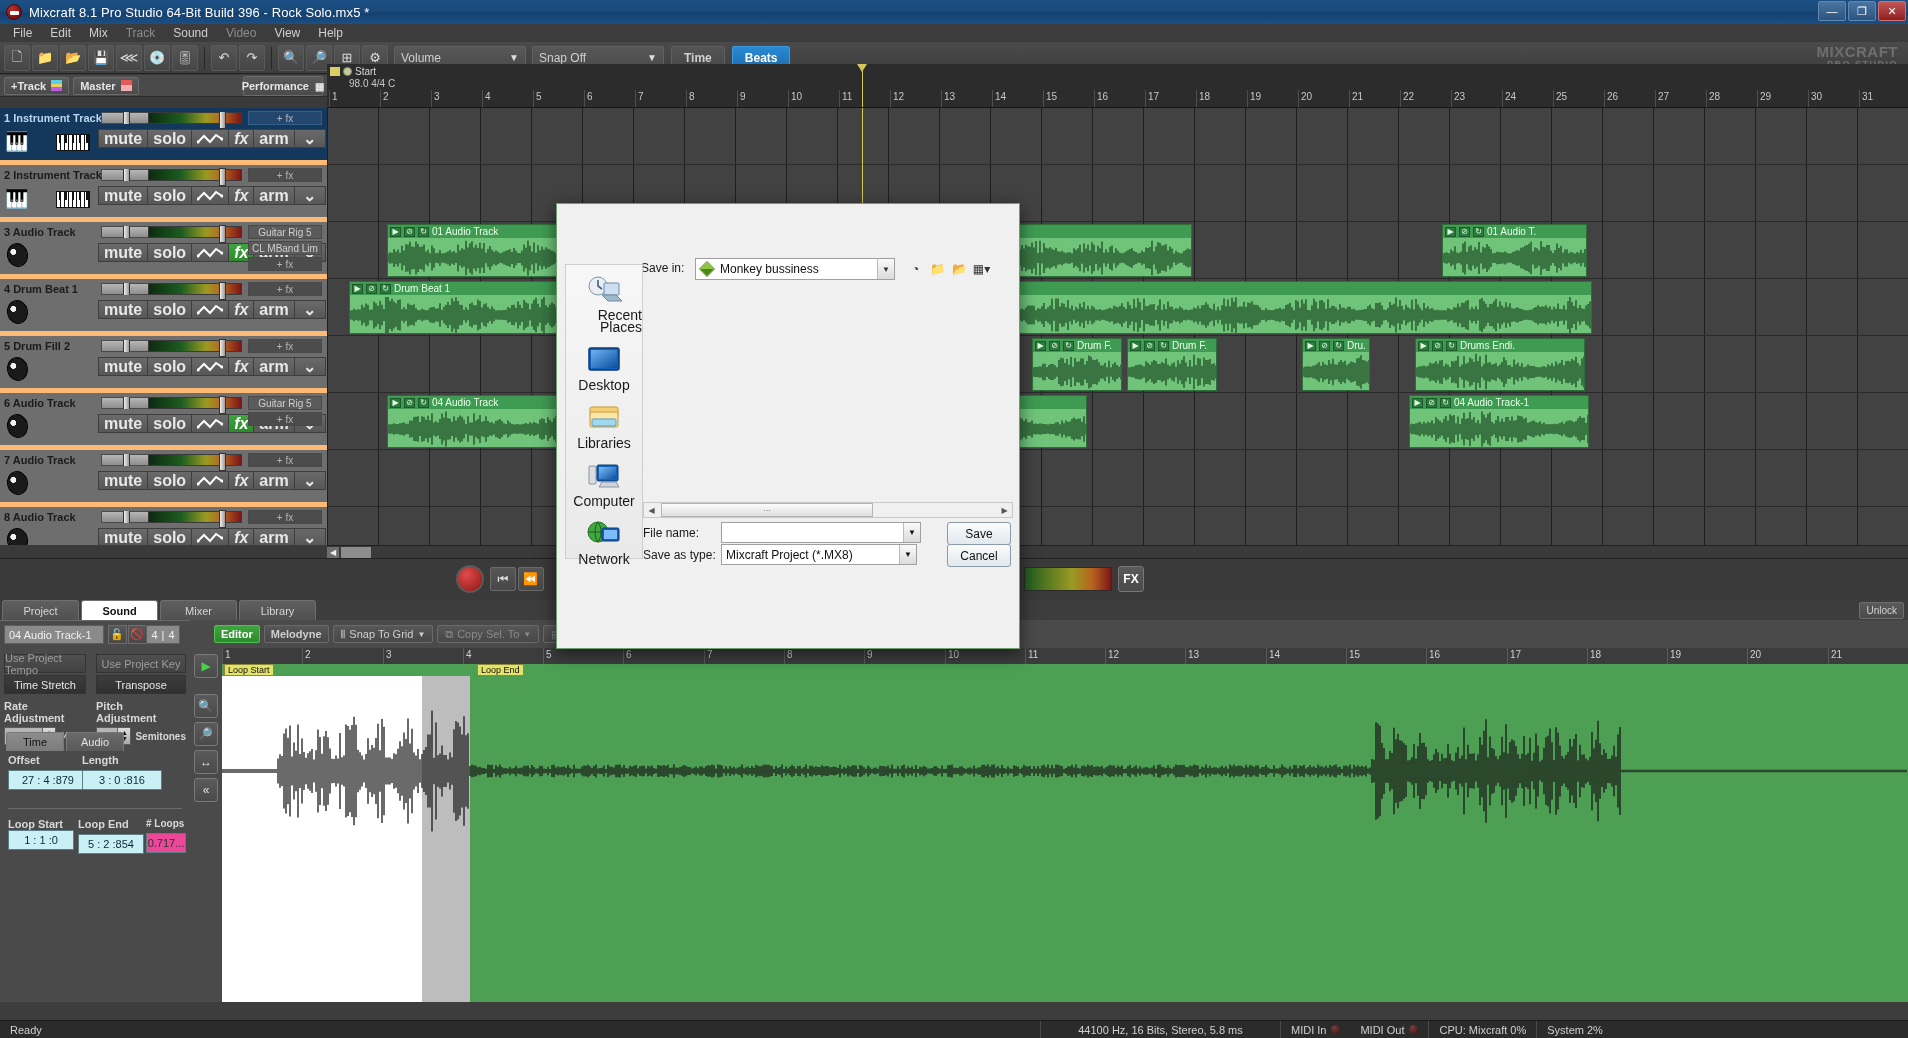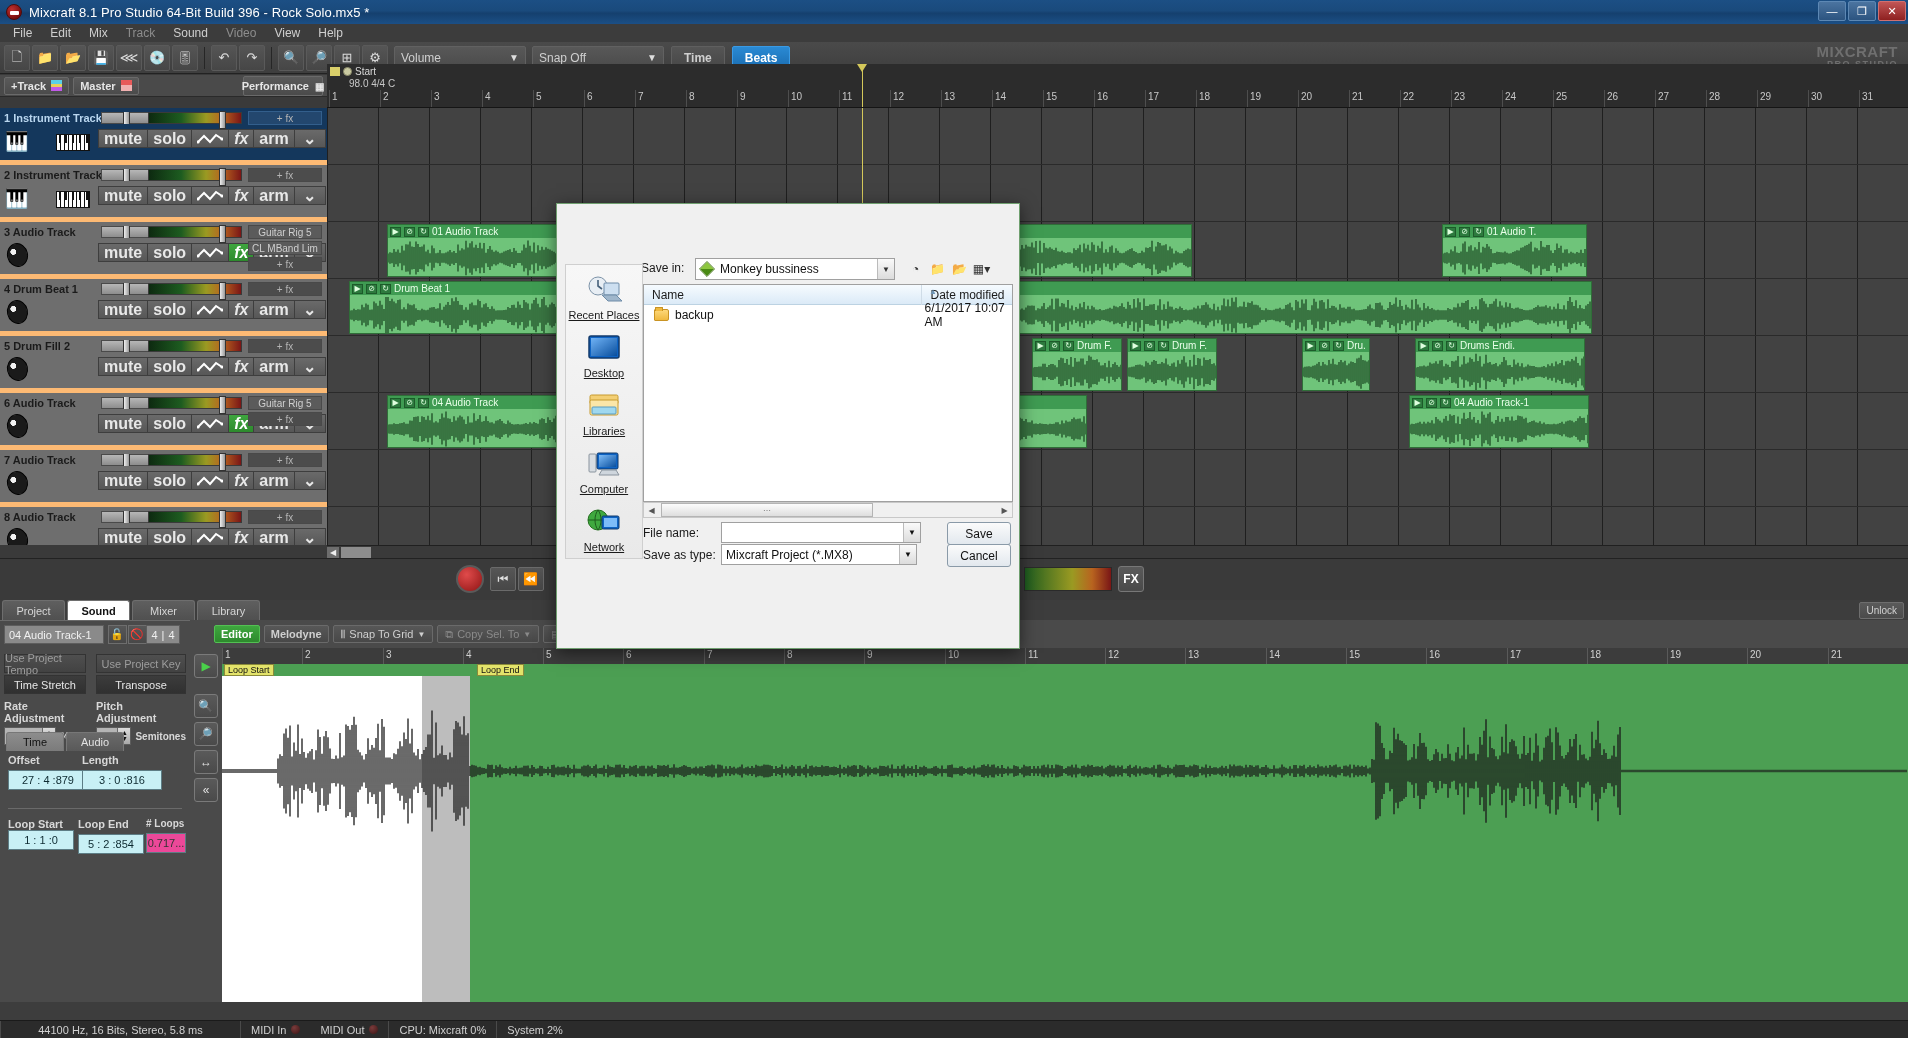--- a/index.html
+++ b/index.html
@@ -238,21 +238,21 @@
     background: linear-gradient(180deg,#5a5a5a,#4a4a4a); border: 1px solid #777; border-radius: 3px;
     color: #fff; font-size: 12px; font-weight: bold; display:flex; align-items:center; justify-content:center;
   }
 
   
   .botpanel {
     position: absolute; top: 600px; left: 0; width: 1908px; height: 420px; background: #3d3d3d;
   }
   .ptabs { position: absolute; top: 0; left: 0; height: 20px; display: flex; padding-left: 2px; }
   .ptab {
-    width: 63px; height: 20px; background: linear-gradient(180deg,#5f5f5f,#505050);
+    width: 77px; height: 20px; background: linear-gradient(180deg,#5f5f5f,#505050);
     border: 1px solid #6e6e6e; border-bottom: none; border-radius: 3px 3px 0 0;
     color: #d5d5d5; font-size: 11px; display:flex; align-items:center; justify-content:center;
     margin-right: 2px;
   }
   .ptab.active { background: #fff; color: #111; font-weight: bold; }
   .unlock {
     position:absolute; right: 4px; top: 2px; height: 17px; padding: 0 6px;
     background: linear-gradient(180deg,#5a5a5a,#4b4b4b); border:1px solid #6e6e6e;
     color:#d0d0d0; font-size:10px; display:flex; align-items:center; border-radius:2px;
   }
@@ -388,21 +388,21 @@
     width: 21px; height: 21px; border:1px solid transparent; border-radius:2px;
     display:flex; align-items:center; justify-content:center; font-size:12px; color:#333;
   }
   .places {
     position:absolute; left: 8px; top: 36px; width: 78px; height: 295px;
     background: linear-gradient(180deg,#f7f7f7,#e9e9e9); border:1px solid #cfcfcf;
     display:flex; flex-direction:column; align-items:center; padding-top: 8px; gap: 4px;
   }
   .place { width: 76px; display:flex; flex-direction:column; align-items:center; gap:2px; margin-bottom: 6px; }
   .place .pic { width: 38px; height: 34px; display:flex; align-items:center; justify-content:center; }
-  .place .nm { font-size: 11px; color:#1a1a1a; text-align:center; line-height: 12px; text-decoration: underline; }
+  .place .nm { font-size: 14px; color:#1a1a1a; text-align:right; line-height: 12px; }
   .filelist {
     position:absolute; left: 86px; top: 56px; width: 370px; height: 218px;
     background:#fff; border:1px solid #a0a0a0;
   }
   .fl-head {
     height: 20px; background: linear-gradient(180deg,#f6fbff,#dbeaf7); border-bottom:1px solid #bcd2e2;
     display:flex; align-items:center; font-size:12px; color:#1a1a1a;
   }
   .fl-col { padding-left: 8px; height:20px; display:flex; align-items:center; border-right:1px solid #cfdce7; }
   .fl-row { height: 20px; display:flex; align-items:center; font-size:12px; color:#111; }
@@ -1108,20 +1108,21 @@
         <div class="loopmk" style="left:2px">Loop Start</div>
         <div class="loopmk" style="left:255px">Loop End</div>
         <svg id="edwave" width="1686" height="190" style="position:absolute;left:0;top:12px">
             <path d="M0,93.1L0,96.9M2,93.1L2,96.9M4,93.1L4,96.9M6,93.1L6,96.9M8,93.1L8,96.9M10,93.1L10,96.9M12,93.1L12,96.9M14,93.1L14,96.9M16,93.1L16,96.9M18,93.1L18,96.9M20,93.1L20,96.9M22,93.1L22,96.9M24,93.1L24,96.9M26,93.1L26,96.9M28,93.1L28,96.9M30,93.1L30,96.9M32,93.1L32,96.9M34,93.1L34,96.9M36,93.1L36,96.9M38,93.1L38,96.9M40,93.1L40,96.9M42,93.1L42,96.9M44,93.1L44,96.9M46,93.1L46,96.9M48,93.1L48,96.9M50,93.1L50,96.9M52,93.1L52,96.9M54,93.1L54,96.9M56,82.51078662901715L56,107.48921337098285M58,78.24677421303082L58,111.75322578696918M60,80.06748142162408L60,109.93251857837592M62,57.59213647410267L62,132.40786352589734M64,52.4925152168157L64,137.5074847831843M66,61.852971317986984L66,128.147028682013M68,49.548227847151836L68,140.45177215284815M70,80.49616309149667L70,109.50383690850333M72,66.43183213001154L72,123.56816786998846M74,74.74992952784328L74,115.25007047215672M76,48.508124831656616L76,141.49187516834337M78,78.05516382487309L78,111.94483617512691M80,62.522124595756424L80,127.47787540424358M82,75.99390166941785L82,114.00609833058215M84,81.86726514371274L84,108.13273485628726M86,77.30407460222621L86,112.69592539777379M88,75.18063384924847L88,114.81936615075153M90,72.93473757187685L90,117.06526242812315M92,83.59599315231924L92,106.40400684768076M94,74.33741703251306L94,115.66258296748694M96,53.57628530308675L96,136.42371469691324M98,61.000652279843216L98,128.99934772015678M100,77.66116776987951L100,112.33883223012049M102,60.149284010126415L102,129.85071598987358M104,55.030661064526875L104,134.96933893547313M106,61.295401551903566L106,128.70459844809642M108,72.45665326672568L108,117.54334673327432M110,82.7567934886039L110,107.2432065113961M112,83.04822579067648L112,106.95177420932352M114,79.47143446385772L114,110.52856553614228M116,82.62109503398172L116,107.37890496601828M118,56.89728476826152L118,133.10271523173847M120,81.15615676929612L120,108.84384323070388M122,79.41526619723486L122,110.58473380276514M124,48.547980083298164L124,141.45201991670183M126,50.01374169137982L126,139.98625830862017M128,53.67936481968114L128,136.32063518031885M130,49.00031659327305L130,140.99968340672694M132,40.746527555327816L132,149.25347244467218M134,48.77471449387238L134,141.22528550612762M136,73.69793639825163L136,116.30206360174837M138,76.1763454890661L138,113.8236545109339M140,79.4313177311653L140,110.5686822688347M142,83.37891561633838L142,106.62108438366162M144,77.89137909903194L144,112.10862090096806M146,62.247962173420326L146,127.75203782657968M148,73.70966790597808L148,116.29033209402192M150,69.03410707641288L150,120.96589292358712M152,71.76737557273903L152,118.23262442726097M154,62.10082882496592L154,127.89917117503407M156,47.68933550550676L156,142.31066449449324M158,74.33417703716137L158,115.66582296283863M160,43.05079929655734L160,146.94920070344267M162,50.668639421351614L162,139.3313605786484M164,81.57570275009462L164,108.42429724990538M166,81.58079357320403L166,108.41920642679597M168,81.60351176360011L168,108.39648823639989M170,82.97036819236304L170,107.02963180763696M172,77.16045433916057L172,112.83954566083943M174,78.31375391785647L174,111.68624608214353M176,72.67231318723003L176,117.32768681276997M178,65.35430814329087L178,124.64569185670913M180,70.33059731171468L180,119.66940268828532M182,56.42915064038899L182,133.570849359611M184,63.047535261027306L184,126.9524647389727M186,42.61849368792323L186,147.38150631207677M188,67.41264005668927L188,122.58735994331073M190,52.78840394213495L190,137.21159605786505M192,76.38400645571555L192,113.61599354428445M194,79.42161932135993L194,110.57838067864007M196,72.89296488842106L196,117.10703511157894M198,83.16236792244355L198,106.83763207755645M200,77.92850885963053L200,112.07149114036947M202,74.03449082703254L202,115.96550917296746M204,70.97026646002088L204,119.02973353997912M206,58.38521153361395L206,131.61478846638605M208,58.54688797175242L208,131.45311202824757M210,34.57071621856025L210,155.42928378143975M212,81.72644749405315L212,108.27355250594685M214,46.423943237240245L214,143.57605676275975M216,79.17442538510576L216,110.82557461489424M218,77.54704638001294L218,112.45295361998706M220,69.60093682358811L220,120.39906317641189M222,79.05553052346026L222,110.94446947653974M224,78.97917175947683L224,111.02082824052317M226,83.56665162587372L226,106.43334837412628M228,76.51929617426524L228,113.48070382573476M230,81.21248420943064L230,108.78751579056936M232,53.18303381549273L232,136.81696618450727M234,44.9532709911411L234,145.0467290088589M236,46.61554179730316L236,143.38445820269683M238,50.53422042712342L238,139.46577957287658M240,58.553027014049064L240,131.44697298595094M242,40.22735844967624L242,149.77264155032375M244,59.35242812389809L244,130.6475718761019M246,57.166567099390384L246,132.8334329006096M248,89.93636724108367L248,100.06363275891633M250,88.64793381344307L250,101.35206618655693M252,89.1786233281893L252,100.8213766718107M254,89.87179998285322L254,100.12820001714678M256,91.35786501200275L256,98.64213498799725M258,90.74870113168724L258,99.25129886831276M260,91.66545031721536L260,98.33454968278464M262,92.09962491426612L262,97.90037508573388M264,92.85755208333333L264,97.14244791666667M266,88.58815157750342L266,101.41184842249658M268,88.89404685356652L268,101.10595314643348M270,88.7760095164609L270,101.2239904835391M272,92.91073709705076L272,97.08926290294924M274,89.26196416323731L274,100.73803583676269M276,90.7749067644033L276,99.2250932355967M278,88.40404020919067L278,101.59595979080933M280,91.22421017661179L280,98.77578982338821M282,92.12507716049383L282,97.87492283950617M284,92.08889424725652L284,97.91110575274348M286,92.80161822702333L286,97.19838177297667M288,90.84735403806584L288,99.15264596193416M290,92.48613254458162L290,97.51386745541838M292,92.01502164780521L292,97.98497835219479M294,89.71257073045268L294,100.28742926954732M296,92.36658843449932L296,97.63341156550068M298,91.63525377229081L298,98.36474622770919M300,91.49156057098766L300,98.50843942901234M302,89.75109525034294L302,100.24890474965706M304,89.68314793381344L304,100.31685206618656M306,89.45515689300412L306,100.54484310699588M308,92.16048632544582L308,97.83951367455418M310,88.92953746570645L310,101.07046253429355M312,91.1241930298354L312,98.8758069701646M314,92.86559499314129L314,97.13440500685871M316,92.14525570130316L316,97.85474429869684M318,89.76950231481482L318,100.23049768518518M320,89.8872545867627L320,100.1127454132373M322,92.6011359739369L322,97.3988640260631M324,92.91191808127572L324,97.08808191872428M326,90.74629843964334L326,99.25370156035666M328,93.06801161694102L328,96.93198838305898M330,89.07227366255144L330,100.92772633744856M332,88.7135598851166L332,101.2864401148834M334,91.56671596364883L334,98.43328403635117M336,90.5214023919753L336,99.4785976080247M338,91.30987225651577L338,98.69012774348423M340,90.8680823473937L340,99.1319176526063M342,90.53013760288066L342,99.46986239711934M344,91.8060688871742L344,98.1939311128258M346,88.99294410150891L346,101.00705589849109M348,91.86931262860082L348,98.13068737139918M350,92.97298311042525L350,97.02701688957475M352,88.71213455932785L352,101.28786544067215M354,92.55976080246914L354,97.44023919753086M356,92.8314482596022L356,97.1685517403978M358,92.79648705418381L358,97.20351294581619M360,90.62231545781893L360,99.37768454218107M362,89.40229766803841L362,100.59770233196159M364,89.76683491941014L364,100.23316508058986M366,88.82780992798354L366,101.17219007201646M368,90.20636466906721L368,99.79363533093279M370,91.8940114883402L370,98.1059885116598M372,89.9470775462963L372,100.0529224537037M374,88.51448259602195L374,101.48551740397805M376,92.44885009430728L376,97.55114990569272M378,92.00095164609054L378,97.99904835390946M380,91.84748478223594L380,98.15251521776406M382,89.45218407064472L382,100.54781592935528M384,93.0102655606996L384,96.9897344393004M386,88.72620456104252L386,101.27379543895748M388,90.42484675068587L388,99.57515324931413M390,90.99585262345678L390,99.00414737654322M392,91.42147526577503L392,98.57852473422497M394,88.63767146776406L394,101.36232853223594M396,88.72854616769547L396,101.27145383230453M398,88.4541302297668L398,101.5458697702332M400,91.61149155521262L400,98.38850844478738M402,88.97917952674896L402,101.02082047325104M404,92.09500278635116L404,97.90499721364884M406,92.61714034636488L406,97.38285965363512M408,89.76858603395061L408,100.23141396604939M410,90.86492626886145L410,99.13507373113855M412,89.67545117455418L412,100.32454882544582M414,89.11759902263374L414,100.88240097736626M416,92.284734010631L416,97.715265989369M418,90.30725737311386L418,99.69274262688614M420,89.79705182613169L420,100.20294817386831M422,89.62525934499314L422,100.37474065500686M424,92.53339227537722L424,97.46660772462278M426,89.82777777777778L426,100.17222222222222M428,90.4073356052812L428,99.5926643947188M430,89.62468921467764L430,100.37531078532236M432,91.98061021090535L432,98.01938978909465M434,92.65179612482854L434,97.34820387517146M436,89.10198152434842L436,100.89801847565158M438,89.52638245884773L438,100.47361754115227M440,89.62947423696845L440,100.37052576303155M442,88.98610253772291L442,101.01389746227709M444,89.98592785493827L444,100.01407214506173M446,88.8612032750343L446,101.1387967249657M448,92.04788558813443L448,97.95211441186557M450,91.38007973251028L450,98.61992026748972M452,88.3678165723594L452,101.6321834276406M454,91.55816400891632L454,98.44183599108368M456,91.72967142489712L456,98.27032857510288M458,90.92014746227709L458,99.07985253772291M460,90.28777113340192L460,99.71222886659808M462,89.0555362654321L462,100.9444637345679M464,89.78902927812071L464,100.21097072187929M466,91.00754029492455L466,98.99245970507545M468,90.87850758744855L468,99.12149241255145M470,92.4952953532236L470,97.5047046467764M472,91.73830482681755L472,98.26169517318245M474,90.46941872427983L474,99.53058127572017M476,92.30977902091907L476,97.69022097908093M478,90.50089806241427L478,99.49910193758573M480,90.59910300925925L480,99.40089699074075M482,92.00331361454046L482,97.99668638545954M484,90.06615333504801L484,99.93384666495199M486,89.28839377572017L486,100.71160622427983M488,89.59673246742112L488,100.40326753257888M490,88.45490397805213L490,101.54509602194787M492,89.30812435699589L492,100.69187564300411M494,92.61086891289438L494,97.38913108710562M496,88.43798332475994L496,101.56201667524006M498,88.67912808641975L498,101.32087191358025M500,89.56655628429355L500,100.43344371570645M502,92.7862247085048L502,97.2137752914952M504,90.17223829732511L504,99.82776170267489M506,92.73462791495199L506,97.26537208504801M508,90.02046146262003L508,99.97953853737997M510,91.80828832304526L510,98.19171167695474M512,90.63591713820301L512,99.36408286179699M514,92.41152692043896L514,97.58847307956104M516,91.60811149691358L516,98.39188850308642M518,90.79125728737998L518,99.20874271262002M520,88.48025441529492L520,101.51974558470508M522,92.34254115226338L522,97.65745884773662M524,91.22148169581618L524,98.77851830418382M526,90.49747728052127L526,99.50252271947873M528,92.03241062242799L528,97.96758937757201M530,89.947423696845L530,100.052576303155M532,91.7340288494513L532,98.2659711505487M534,88.69855324074074L534,101.30144675925926M536,89.73991662379973L536,100.26008337620027M538,90.21074245541838L538,99.78925754458162M540,89.86180234053498L540,100.13819765946502M542,88.61979381001372L542,101.38020618998628M544,88.69845143175583L544,101.30154856824417M546,88.79299125514403L546,101.20700874485597M548,89.3578885888203L548,100.6421114111797M550,89.96798911179698L550,100.03201088820302M552,93.01295331790124L552,96.98704668209876M554,89.97503429355281L554,100.02496570644719M556,92.04018882887517L556,97.95981117112483M558,91.04252186213992L558,98.95747813786008M560,88.49206425754458L560,101.50793574245542M562,92.93588391632373L562,97.06411608367627M564,90.40253022119342L564,99.59746977880658M566,92.42981181412894L566,97.57018818587106M568,90.675907707476L568,99.324092292524M570,89.11381172839506L570,100.88618827160494M572,90.30911029663923L572,99.69088970336077M574,92.78109353566529L574,97.21890646433471M576,89.94719971707819L576,100.05280028292181M578,89.65079303840878L578,100.34920696159122M580,92.52227473422496L580,97.47772526577504M582,90.92352752057613L582,99.07647247942387M584,88.47569337277092L584,101.52430662722908M586,92.67028463648835L586,97.32971536351165M588,90.06362847222222L588,99.93637152777778M590,89.55464463305898L590,100.44535536694102M592,91.24595657578875L592,98.75404342421125M594,90.13833590534979L594,99.86166409465021M596,90.90848015260632L596,99.09151984739368M598,91.02012388545954L598,98.97987611454046M600,89.16848315329219L600,100.83151684670781M602,90.55803326474623L602,99.44196673525377M604,90.01361989883402L604,99.98638010116598M606,89.92490354938272L606,100.07509645061728M608,91.27413730281206L608,98.72586269718794M610,90.99727794924554L610,99.00272205075446M612,90.42843042695473L612,99.57156957304527M614,91.07762560013717L614,98.92237439986283M616,91.99193137002743L616,98.00806862997257M618,88.69989711934156L618,101.30010288065844M620,92.73933149005487L620,97.26066850994513M622,91.01841349451303L622,98.98158650548697M624,92.26013695987655L624,97.73986304012345M626,89.53008830589849L626,100.46991169410151M628,90.84755765603566L628,99.15244234396434M630,89.629983281893L630,100.370016718107M632,88.97072938100138L632,101.02927061899862M634,89.50019718792866L634,100.49980281207134M636,93.08026941872428L636,96.91973058127572M638,89.08208804869685L638,100.91791195130315M640,89.74716542352537L640,100.25283457647463M642,91.1318287037037L642,98.8681712962963M644,92.63499764231824L644,97.36500235768176M646,89.60929569615912L646,100.39070430384088M648,91.3054944701646L648,98.6945055298354M650,92.9002914951989L650,97.0997085048011M652,91.85742133916324L652,98.14257866083676M654,91.62210005144033L654,98.37789994855967M656,92.64880294067216L656,97.35119705932784M658,89.76237568587106L658,100.23762431412894M660,90.1024787808642L660,99.8975212191358M662,89.90136531207133L662,100.09863468792867M664,90.84499206961591L664,99.15500793038409M666,89.51746399176955L666,100.48253600823045M668,92.17881194272977L668,97.82118805727023M670,88.37610382373114L670,101.62389617626886M672,92.63788901748971L672,97.36211098251029M674,92.75197616598079L674,97.24802383401921M676,89.87654428155007L676,100.12345571844993M678,92.73458719135803L678,97.26541280864197M680,89.64169131515774L680,100.35830868484226M682,88.61714677640603L682,101.38285322359397M684,92.57839184670782L684,97.42160815329218M686,90.36879072359396L686,99.63120927640604M688,92.11874464163238L688,97.88125535836762M690,90.19013631687243L690,99.80986368312757M692,92.95410772462277L692,97.04589227537723M694,88.90217121056241L694,101.09782878943759M696,93.09065393518519L696,96.90934606481481M698,90.66847565157751L698,99.33152434842249M700,91.23825981652949L700,98.76174018347051M702,89.80077803497943L702,100.19922196502057M704,91.0327278377915L704,98.9672721622085M706,92.39784379286694L706,97.60215620713306M708,92.59134194958848L708,97.40865805041152M710,92.06769761659808L710,97.93230238340192M712,90.40175647290809L712,99.59824352709191M714,89.98317901234567L714,100.01682098765433M716,91.79421832133059L716,98.20578167866941M718,92.77083118998628L718,97.22916881001372M720,89.49712255658436L720,100.50287744341564M722,92.98312328532236L722,97.01687671467764M724,92.77590127743484L724,97.22409872256516M726,89.15400591563785L726,100.84599408436215M728,88.90524584190672L728,101.09475415809328M730,88.43780006858711L730,101.56219993141289M732,91.7246624228395L732,98.2753375771605M734,91.83141932441701L734,98.16858067558299M736,92.0273608967764L736,97.9726391032236M738,90.47992541152263L738,99.52007458847737M740,90.28247706618656L740,99.71752293381344M742,92.06541709533607L742,97.93458290466393M744,92.94062821502058L744,97.05937178497942M746,91.7792524005487L746,98.2207475994513M748,91.32280199759946L748,98.67719800240054M750,92.37760416666667L750,97.62239583333333M752,89.59257866083676L752,100.40742133916324M754,92.57034893689986L754,97.42965106310014M756,91.56168659979424L756,98.43831340020576M758,91.24328918038408L758,98.75671081961592M760,89.07889124657065L760,100.92110875342935M762,88.51370884773662L762,101.48629115226338M764,90.00221729252401L764,99.99778270747599M766,88.36926225994513L766,101.63073774005487M768,90.75450424382716L768,99.24549575617284M770,88.64019633058984L770,101.35980366941016M772,88.46229531035665L772,101.53770468964335M774,91.55490612139917L774,98.44509387860083M776,89.92805962791495L776,100.07194037208505M778,92.12882373113854L778,97.87117626886146M780,88.93574781378601L780,101.06425218621399M782,91.88664051783265L782,98.11335948216735M784,92.63968085562414L784,97.36031914437586M786,90.41786265432098L786,99.58213734567902M788,92.53677233367627L788,97.46322766632373M790,92.76570001714677L790,97.23429998285323M792,89.27208397633744L792,100.72791602366256M794,89.89928840877914L794,100.10071159122086M796,90.52771454903979L796,99.47228545096021M798,93.01924511316872L798,96.98075488683128M800,91.49502207647463L800,98.50497792352537M802,88.69655778463648L802,101.30344221536352M804,90.18017939814814L804,99.81982060185186M806,90.59480667009602L806,99.40519332990398M808,90.04306305727023L808,99.95693694272977M810,93.02572016460906L810,96.97427983539094M812,89.96947552297668L812,100.03052447702332M814,92.58806370027435L814,97.41193629972565M816,90.07670074588478L816,99.92329925411522M818,92.38986196844994L818,97.61013803155006M820,89.60239304698217L820,100.39760695301783M822,88.85395447530864L822,101.14604552469136M824,91.12679933984911L824,98.87320066015089M826,88.60688443072702L826,101.39311556927298M828,92.128314686214L828,97.871685313786M830,88.95112097050755L830,101.04887902949245M832,92.37237118484225L832,97.62762881515775M834,88.42061471193415L834,101.57938528806585M836,88.63366019375857L836,101.36633980624143M838,89.41968664266118L838,100.58031335733882M840,90.00168788580247L840,99.99831211419753M842,92.94525034293552L842,97.05474965706448M844,92.01966413751714L844,97.98033586248286M846,90.14236754115227L846,99.85763245884773M848,90.40672475137174L848,99.59327524862826M850,88.69313700274348L850,101.30686299725652M852,91.61348701131688L852,98.38651298868312M854,88.53891675240055L854,101.46108324759945M856,91.71093857167352L856,98.28906142832648M858,92.43587962962962L858,97.56412037037038M860,90.11265967935527L860,99.88734032064473M862,89.5939021776406L862,100.4060978223594M864,90.63037872942387L864,99.36962127057613M866,88.39878686556928L866,101.60121313443072M868,89.86286115397806L868,100.13713884602194M870,88.96781764403292L870,101.03218235596708M872,90.91813164437586L872,99.08186835562414M874,90.5386488340192L874,99.4613511659808M876,90.21902970679012L876,99.78097029320988M878,90.94152734910837L878,99.05847265089163M880,89.64209855109739L880,100.35790144890261M882,92.40484825102881L882,97.59515174897119M884,91.23980731310014L884,98.76019268689986M886,89.94404363854595L886,100.05595636145405M888,88.7961066100823L888,101.2038933899177M890,89.8338048696845L890,100.1661951303155M892,89.46531742969822L892,100.53468257030178M894,91.66363811728395L894,98.33636188271605M896,89.49435335219479L896,100.50564664780521M898,90.97675325788751L898,99.02324674211249M900,89.52827610596708L900,100.47172389403292M902,92.99228609396434L902,97.00771390603566M904,92.49918445644718L904,97.50081554355282M906,89.91085390946502L906,100.08914609053498M908,88.84843642832648L908,101.15156357167352M910,92.05344435871056L910,97.94655564128944M912,90.83220486111111L912,99.16779513888889M914,89.33363768861454L914,100.66636231138546M916,92.41036629801097L916,97.58963370198903M918,90.31316229423868L918,99.68683770576132M920,92.46872320816186L920,97.53127679183814M922,91.59078360768176L922,98.40921639231824M924,91.12455954218107L924,98.87544045781893M926,91.52452632030179L926,98.47547367969821M928,92.36552962105624L928,97.63447037894376M930,91.28722993827161L930,98.71277006172839M932,89.27188035836762L932,100.72811964163238M934,92.75543767146776L934,97.24456232853224M936,88.82200681584362L936,101.17799318415638M938,88.48161865569273L938,101.51838134430727M940,90.78134109224966L940,99.21865890775034M942,91.24972350823045L942,98.75027649176955M944,91.92457454561043L944,98.07542545438957M946,89.21407321673526L946,100.78592678326474M948,91.84121334876544L948,98.15878665123456M950,92.87158136145405L950,97.12841863854595M952,90.82446737825789L952,99.17553262174211M954,88.61730967078189L954,101.38269032921811M956,89.34347243655692L956,100.65652756344308M958,88.8833569101509L958,101.1166430898491M960,89.09884580761317L960,100.90115419238683M962,88.8610811042524L962,101.1389188957476M964,90.9115751457476L964,99.0884248542524M966,91.30665509259259L966,98.69334490740741M968,89.4452406978738L968,100.5547593021262M970,90.17995541838134L970,99.82004458161866M972,88.51157085905349L972,101.48842914094651M974,89.11678455075446L974,100.88321544924554M976,89.45933106138546L976,100.54066893861454M978,92.98442644032922L978,97.01557355967078M980,90.64654599622772L980,99.35345400377228M982,91.52053540809328L982,98.47946459190672M984,88.49605516975309L984,101.50394483024691M986,92.05535836762688L986,97.94464163237312M988,89.63440179183813L988,100.36559820816187M990,92.06729038065843L990,97.93270961934157M992,91.36405499828533L992,98.63594500171467M994,91.32176354595336L994,98.67823645404664M996,92.2189654063786L996,97.7810345936214M998,91.34346922153635L998,98.65653077846365M1000,89.85345400377228L1000,100.14654599622772M1002,91.72191358024692L1002,98.27808641975308M1004,90.0144343707133L1004,99.9855656292867M1006,92.75030649862826L1006,97.24969350137174M1008,88.5969682355967L1008,101.4030317644033M1010,90.14778377914952L1010,99.85221622085048M1012,88.53315436385459L1012,101.46684563614541M1014,90.36496270576131L1014,99.63503729423869M1016,89.76435078017833L1016,100.23564921982167M1018,89.47283093278463L1018,100.52716906721537M1020,90.29673032407408L1020,99.70326967592592M1022,91.63496870713305L1022,98.36503129286695M1024,88.84016953875171L1024,101.15983046124829M1026,91.16310442386832L1026,98.83689557613168M1028,89.03047089334704L1028,100.96952910665296M1030,89.40600351508917L1030,100.59399648491083M1032,90.98491833847737L1032,99.01508166152263M1034,89.47169067215364L1034,100.52830932784636M1036,89.19116619513032L1036,100.80883380486968M1038,92.53300540123456L1038,97.46699459876544M1040,90.97946137688615L1040,99.02053862311385M1042,90.9664909122085L1042,99.0335090877915M1044,89.07819894547325L1044,100.92180105452675M1046,91.57461634087791L1046,98.42538365912209M1048,92.75281099965706L1048,97.24718900034294M1050,92.89133230452674L1050,97.10866769547326M1052,89.27798889746228L1052,100.72201110253772M1054,92.57095979080933L1054,97.42904020919067M1056,92.49323881172839L1056,97.50676118827161M1058,91.61041237997256L1058,98.38958762002744M1060,88.44177061899863L1060,101.55822938100137M1062,90.65475180041152L1062,99.34524819958848M1064,91.84272012174212L1064,98.15727987825788M1066,92.6360768175583L1066,97.3639231824417M1068,90.14670460390947L1068,99.85329539609053M1070,92.74574545610426L1070,97.25425454389574M1072,88.92471171982167L1072,101.07528828017833M1074,88.98993055555556L1074,101.01006944444444M1076,92.34032171639232L1076,97.65967828360768M1078,89.57850865912208L1078,100.42149134087792M1080,89.95526298868313L1080,100.04473701131687M1082,88.64728223593964L1082,101.35271776406036M1084,92.61830096879287L1084,97.38169903120713M1086,91.06353523662551L1086,98.93646476337449M1088,89.18746034807955L1088,100.81253965192045M1090,91.31492198216735L1090,98.68507801783265M1092,90.33558063271605L1092,99.66441936728395M1094,91.9816893861454L1094,98.0183106138546M1096,88.43920503257887L1096,101.56079496742113M1098,90.54223251028806L1098,99.45776748971194M1100,90.30080268347051L1100,99.69919731652949M1102,91.51198345336077L1102,98.48801654663923M1104,89.7043242026749L1104,100.2956757973251M1106,91.6656335733882L1106,98.3343664266118M1108,89.05409057784637L1108,100.94590942215363M1110,90.59268904320987L1110,99.40731095679013M1112,89.34701538923183L1112,100.65298461076817M1114,88.586359739369L1114,101.413640260631M1116,91.22816036522633L1116,98.77183963477367M1118,90.8657814643347L1118,99.1342185356653M1120,92.879624271262L1120,97.120375728738M1122,89.63157150205761L1122,100.36842849794239M1124,89.49276513203017L1124,100.50723486796983M1126,90.45471750685871L1126,99.54528249314129M1128,88.57375578703704L1128,101.42624421296296M1130,92.74879972565158L1130,97.25120027434842M1132,88.83247277949245L1132,101.16752722050755M1134,90.82554655349794L1134,99.17445344650206M1136,89.15471857853224L1136,100.84528142146776M1138,90.78372342249656L1138,99.21627657750344M1140,89.65777713477367L1140,100.34222286522633M1142,90.98135502400548L1142,99.01864497599452M1144,89.57930276920439L1144,100.42069723079561M1146,92.59128086419753L1146,97.40871913580247M1148,91.49954239540466L1148,98.50045760459534M1150,82.9168933984102L1150,107.0831066015898M1152,83.79061061586583L1152,106.20938938413417M1154,46.285965836372725L1154,143.71403416362728M1156,47.52772917468312L1156,142.47227082531688M1158,49.82433619784689L1158,140.1756638021531M1160,66.91850235352516L1160,123.08149764647484M1162,71.97417568828118L1162,118.02582431171882M1164,83.26965347655876L1164,106.73034652344124M1166,83.126373461789L1166,106.873626538211M1168,74.68498927806888L1168,115.31501072193112M1170,76.9435152592366L1170,113.0564847407634M1172,51.771810358420225L1172,138.22818964157977M1174,63.197528967772804L1174,126.8024710322272M1176,57.74225614932113L1176,132.25774385067888M1178,64.31441619469862L1178,125.68558380530138M1180,64.92508315667469L1180,125.07491684332531M1182,67.20874289982629L1182,122.79125710017371M1184,69.0002000231099L1184,120.9997999768901M1186,84.41190716969429L1186,105.58809283030571M1188,83.72624757574931L1188,106.27375242425069M1190,81.25788397526588L1190,108.74211602473412M1192,67.9838568448763L1192,122.0161431551237M1194,82.66102913369556L1194,107.33897086630444M1196,70.25964057293439L1196,119.74035942706561M1198,56.974436670022875L1198,133.02556332997713M1200,66.91317223109176L1200,123.08682776890824M1202,66.68054081830633L1202,123.31945918169367M1204,70.87226512459867L1204,119.12773487540133M1206,83.2471556023835L1206,106.7528443976165M1208,84.9209802211675L1208,105.0790197788325M1210,83.88310963039038L1210,106.11689036960962M1212,78.15011811761936L1212,111.84988188238064M1214,73.12346733543308L1214,116.87653266456692M1216,76.26823113041972L1216,113.73176886958028M1218,84.87601717757359L1218,105.12398282242641M1220,77.79925055335804L1220,112.20074944664196M1222,82.28849700588532L1222,107.71150299411468M1224,82.11608142745483L1224,107.88391857254517M1226,68.27757474670142L1226,121.72242525329858M1228,77.67526374630859L1228,112.32473625369141M1230,84.2729709906029L1230,105.7270290093971M1232,85.29857654549909L1232,104.70142345450091M1234,76.54480959373765L1234,113.45519040626235M1236,71.01612621502846L1236,118.98387378497154M1238,82.43942999528065L1238,107.56057000471935M1240,79.49020953782973L1240,110.50979046217027M1242,51.391557964231424L1242,138.60844203576858M1244,83.22642123674659L1244,106.77357876325341M1246,68.70802593421419L1246,121.29197406578581M1248,77.82210823526799L1248,112.17789176473201M1250,77.75767821049303L1250,112.24232178950697M1252,77.25666417569423L1252,112.74333582430577M1254,84.43841349667386L1254,105.56158650332614M1256,78.3520003241645L1256,111.6479996758355M1258,61.07081678105692L1258,128.92918321894308M1260,68.75811215565122L1260,121.24188784434878M1262,54.692251905522134L1262,135.30774809447786M1264,43.15366208781663L1264,146.84633791218337M1266,81.21008871844433L1266,108.78991128155567M1268,60.41945686773937L1268,129.58054313226063M1270,71.98059776746109L1270,118.01940223253891M1272,73.1803922221446L1272,116.8196077778554M1274,80.14198108555362L1274,109.85801891444638M1276,83.20100014963761L1276,106.79899985036239M1278,79.38730997066747L1278,110.61269002933253M1280,60.77335477051427L1280,129.22664522948574M1282,76.32708594625679L1282,113.67291405374321M1284,48.19422164799434L1284,141.80577835200566M1286,77.44232245913247L1286,112.55767754086753M1288,66.06241972783572L1288,123.93758027216428M1290,63.36825748016773L1290,126.63174251983227M1292,64.67320121288148L1292,125.32679878711852M1294,70.32775084612803L1294,119.67224915387197M1296,78.29612687463532L1296,111.70387312536468M1298,82.67971886302743L1298,107.32028113697257M1300,77.64244275887813L1300,112.35755724112187M1302,60.08452126352622L1302,129.91547873647377M1304,79.04746904558165L1304,110.95253095441835M1306,76.98163405861389L1306,113.01836594138611M1308,61.72364610036333L1308,128.27635389963666M1310,84.81332376451385L1310,105.18667623548615M1312,76.72218286596808L1312,113.27781713403192M1314,57.485123826516144L1314,132.51487617348386M1316,69.50156845548958L1316,120.49843154451042M1318,85.46236066308461L1318,104.53763933691539M1320,83.80313233107708L1320,106.19686766892292M1322,71.64237627009301L1322,118.35762372990699M1324,61.3097927415132L1324,128.6902072584868M1326,59.62648217055387L1326,130.37351782944614M1328,52.55027515861437L1328,137.44972484138563M1330,66.15635984019866L1330,123.84364015980134M1332,83.98948642656231L1332,106.01051357343769M1334,51.15384431411775L1334,138.84615568588225M1336,56.44766817337714L1336,133.55233182662286M1338,69.49840538799747L1338,120.50159461200253M1340,79.97820406295529L1340,110.02179593704471M1342,82.55670976575105L1342,107.44329023424895M1344,79.00028375736454L1344,110.99971624263546M1346,76.33406877339685L1346,113.66593122660315M1348,63.09681736076618L1348,126.90318263923382M1350,70.60722675706961L1350,119.39277324293039M1352,62.96425020525202L1352,127.03574979474797M1354,58.07132109154253L1354,131.92867890845747M1356,84.24851094963097L1356,105.75148905036903M1358,68.67338975386666L1358,121.32661024613334M1360,78.86800690451196L1360,111.13199309548804M1362,78.17395094487121L1362,111.82604905512879M1364,82.59399624063133L1364,107.40600375936867M1366,84.2969744731081L1366,105.7030255268919M1368,80.71768256531088L1368,109.28231743468912M1370,55.6434802422398L1370,134.3565197577602M1372,72.32777593435404L1372,117.67222406564596M1374,63.86457269864031L1374,126.1354273013597M1376,44.792172896176126L1376,145.2078271038239M1378,67.14746363483168L1378,122.85253636516832M1380,79.02447093554532L1380,110.97552906445468M1382,73.18411771667049L1382,116.81588228332951M1384,76.87996575868837L1384,113.12003424131163M1386,83.02341106997386L1386,106.97658893002614M1388,82.65558271071896L1388,107.34441728928104M1390,79.60498220699647L1390,110.39501779300353M1392,69.65853669182133L1392,120.34146330817867M1394,80.6334827386273L1394,109.3665172613727M1396,58.45510646594066L1396,131.54489353405933M1398,50.96099242695027L1398,139.03900757304973M1400,93.86L1400,96.14M1402,93.86L1402,96.14M1404,93.86L1404,96.14M1406,93.86L1406,96.14M1408,93.86L1408,96.14M1410,93.86L1410,96.14M1412,93.86L1412,96.14M1414,93.86L1414,96.14M1416,93.86L1416,96.14M1418,93.86L1418,96.14M1420,93.86L1420,96.14M1422,93.86L1422,96.14M1424,93.86L1424,96.14M1426,93.86L1426,96.14M1428,93.86L1428,96.14M1430,93.86L1430,96.14M1432,93.86L1432,96.14M1434,93.86L1434,96.14M1436,93.86L1436,96.14M1438,93.86L1438,96.14M1440,93.86L1440,96.14M1442,93.86L1442,96.14M1444,93.86L1444,96.14M1446,93.86L1446,96.14M1448,93.86L1448,96.14M1450,93.86L1450,96.14M1452,93.86L1452,96.14M1454,93.86L1454,96.14M1456,93.86L1456,96.14M1458,93.86L1458,96.14M1460,93.86L1460,96.14M1462,93.86L1462,96.14M1464,93.86L1464,96.14M1466,93.86L1466,96.14M1468,93.86L1468,96.14M1470,93.86L1470,96.14M1472,93.86L1472,96.14M1474,93.86L1474,96.14M1476,93.86L1476,96.14M1478,93.86L1478,96.14M1480,93.86L1480,96.14M1482,93.86L1482,96.14M1484,93.86L1484,96.14M1486,93.86L1486,96.14M1488,93.86L1488,96.14M1490,93.86L1490,96.14M1492,93.86L1492,96.14M1494,93.86L1494,96.14M1496,93.86L1496,96.14M1498,93.86L1498,96.14M1500,93.86L1500,96.14M1502,93.86L1502,96.14M1504,93.86L1504,96.14M1506,93.86L1506,96.14M1508,93.86L1508,96.14M1510,93.86L1510,96.14M1512,93.86L1512,96.14M1514,93.86L1514,96.14M1516,93.86L1516,96.14M1518,93.86L1518,96.14M1520,93.86L1520,96.14M1522,93.86L1522,96.14M1524,93.86L1524,96.14M1526,93.86L1526,96.14M1528,93.86L1528,96.14M1530,93.86L1530,96.14M1532,93.86L1532,96.14M1534,93.86L1534,96.14M1536,93.86L1536,96.14M1538,93.86L1538,96.14M1540,93.86L1540,96.14M1542,93.86L1542,96.14M1544,93.86L1544,96.14M1546,93.86L1546,96.14M1548,93.86L1548,96.14M1550,93.86L1550,96.14M1552,93.86L1552,96.14M1554,93.86L1554,96.14M1556,93.86L1556,96.14M1558,93.86L1558,96.14M1560,93.86L1560,96.14M1562,93.86L1562,96.14M1564,93.86L1564,96.14M1566,93.86L1566,96.14M1568,93.86L1568,96.14M1570,93.86L1570,96.14M1572,93.86L1572,96.14M1574,93.86L1574,96.14M1576,93.86L1576,96.14M1578,93.86L1578,96.14M1580,93.86L1580,96.14M1582,93.86L1582,96.14M1584,93.86L1584,96.14M1586,93.86L1586,96.14M1588,93.86L1588,96.14M1590,93.86L1590,96.14M1592,93.86L1592,96.14M1594,93.86L1594,96.14M1596,93.86L1596,96.14M1598,93.86L1598,96.14M1600,93.86L1600,96.14M1602,93.86L1602,96.14M1604,93.86L1604,96.14M1606,93.86L1606,96.14M1608,93.86L1608,96.14M1610,93.86L1610,96.14M1612,93.86L1612,96.14M1614,93.86L1614,96.14M1616,93.86L1616,96.14M1618,93.86L1618,96.14M1620,93.86L1620,96.14M1622,93.86L1622,96.14M1624,93.86L1624,96.14M1626,93.86L1626,96.14M1628,93.86L1628,96.14M1630,93.86L1630,96.14M1632,93.86L1632,96.14M1634,93.86L1634,96.14M1636,93.86L1636,96.14M1638,93.86L1638,96.14M1640,93.86L1640,96.14M1642,93.86L1642,96.14M1644,93.86L1644,96.14M1646,93.86L1646,96.14M1648,93.86L1648,96.14M1650,93.86L1650,96.14M1652,93.86L1652,96.14M1654,93.86L1654,96.14M1656,93.86L1656,96.14M1658,93.86L1658,96.14M1660,93.86L1660,96.14M1662,93.86L1662,96.14M1664,93.86L1664,96.14M1666,93.86L1666,96.14M1668,93.86L1668,96.14M1670,93.86L1670,96.14M1672,93.86L1672,96.14M1674,93.86L1674,96.14M1676,93.86L1676,96.14M1678,93.86L1678,96.14M1680,93.86L1680,96.14M1682,93.86L1682,96.14M1684,93.86L1684,96.14" stroke="#1a1a1a" stroke-width="1.3" fill="none"></path>
           </svg>
       </div>
     </div>
   </div>
 
   <div class="statusbar">
+    <div class="sb-seg first" style="width:1040px">Ready</div>
     <div class="sb-seg" style="width:240px;justify-content:center">44100 Hz, 16 Bits, Stereo, 5.8 ms</div>
     <div class="sb-seg">
       <span>MIDI In</span>
       <span class="led"></span>
     </div>
     <div class="sb-seg" style="border-left:none">
       <span>MIDI Out</span>
       <span class="led"></span>
     </div>
     <div class="sb-seg">CPU: Mixcraft 0%</div>
@@ -1204,38 +1205,20 @@
               <circle cx="12" cy="12" r="10" fill="#3fa93f" stroke="#24701f"></circle>
               <path d="M2 12h20M12 2c4 5 4 15 0 20M12 2c-4 5-4 15 0 20" stroke="#1d5c1d" fill="none"></path>
               <rect x="16" y="8" width="17" height="13" rx="1.5" fill="#0d63c4" stroke="#123a6b"></rect>
               <rect x="18" y="10" width="13" height="9" fill="#7dbcf8"></rect>
             </svg>
           </div>
           <div class="nm">Network</div>
         </div>
       </div>
 
-      <div class="filelist">
-        <div class="fl-head">
-          <div class="fl-col" style="width:280px;position:relative">
-            <span>Name</span>
-            <span class="sortarrow">▲</span>
-          </div>
-          <div class="fl-col" style="width:90px;border-right:none">
-            <span>Date modified</span>
-          </div>
-        </div>
-        <div class="fl-row">
-          <div class="fl-name" style="width:280px">
-            <span class="folder"></span>
-            <span>backup</span>
-          </div>
-          <div style="width:90px;padding-left:2px">6/1/2017 10:07 AM</div>
-        </div>
-      </div>
 
       <div class="fl-hscroll">
         <div class="ar">◀</div>
         <div class="th">⋯</div>
         <div class="ar" style="margin-left:auto">▶</div>
       </div>
 
       <div class="dlg-lbl" style="position:absolute;left:86px;top:298px">File name:</div>
       <div class="dlg-input" style="position:absolute;left:164px;top:294px;width:200px">
         <span></span>

